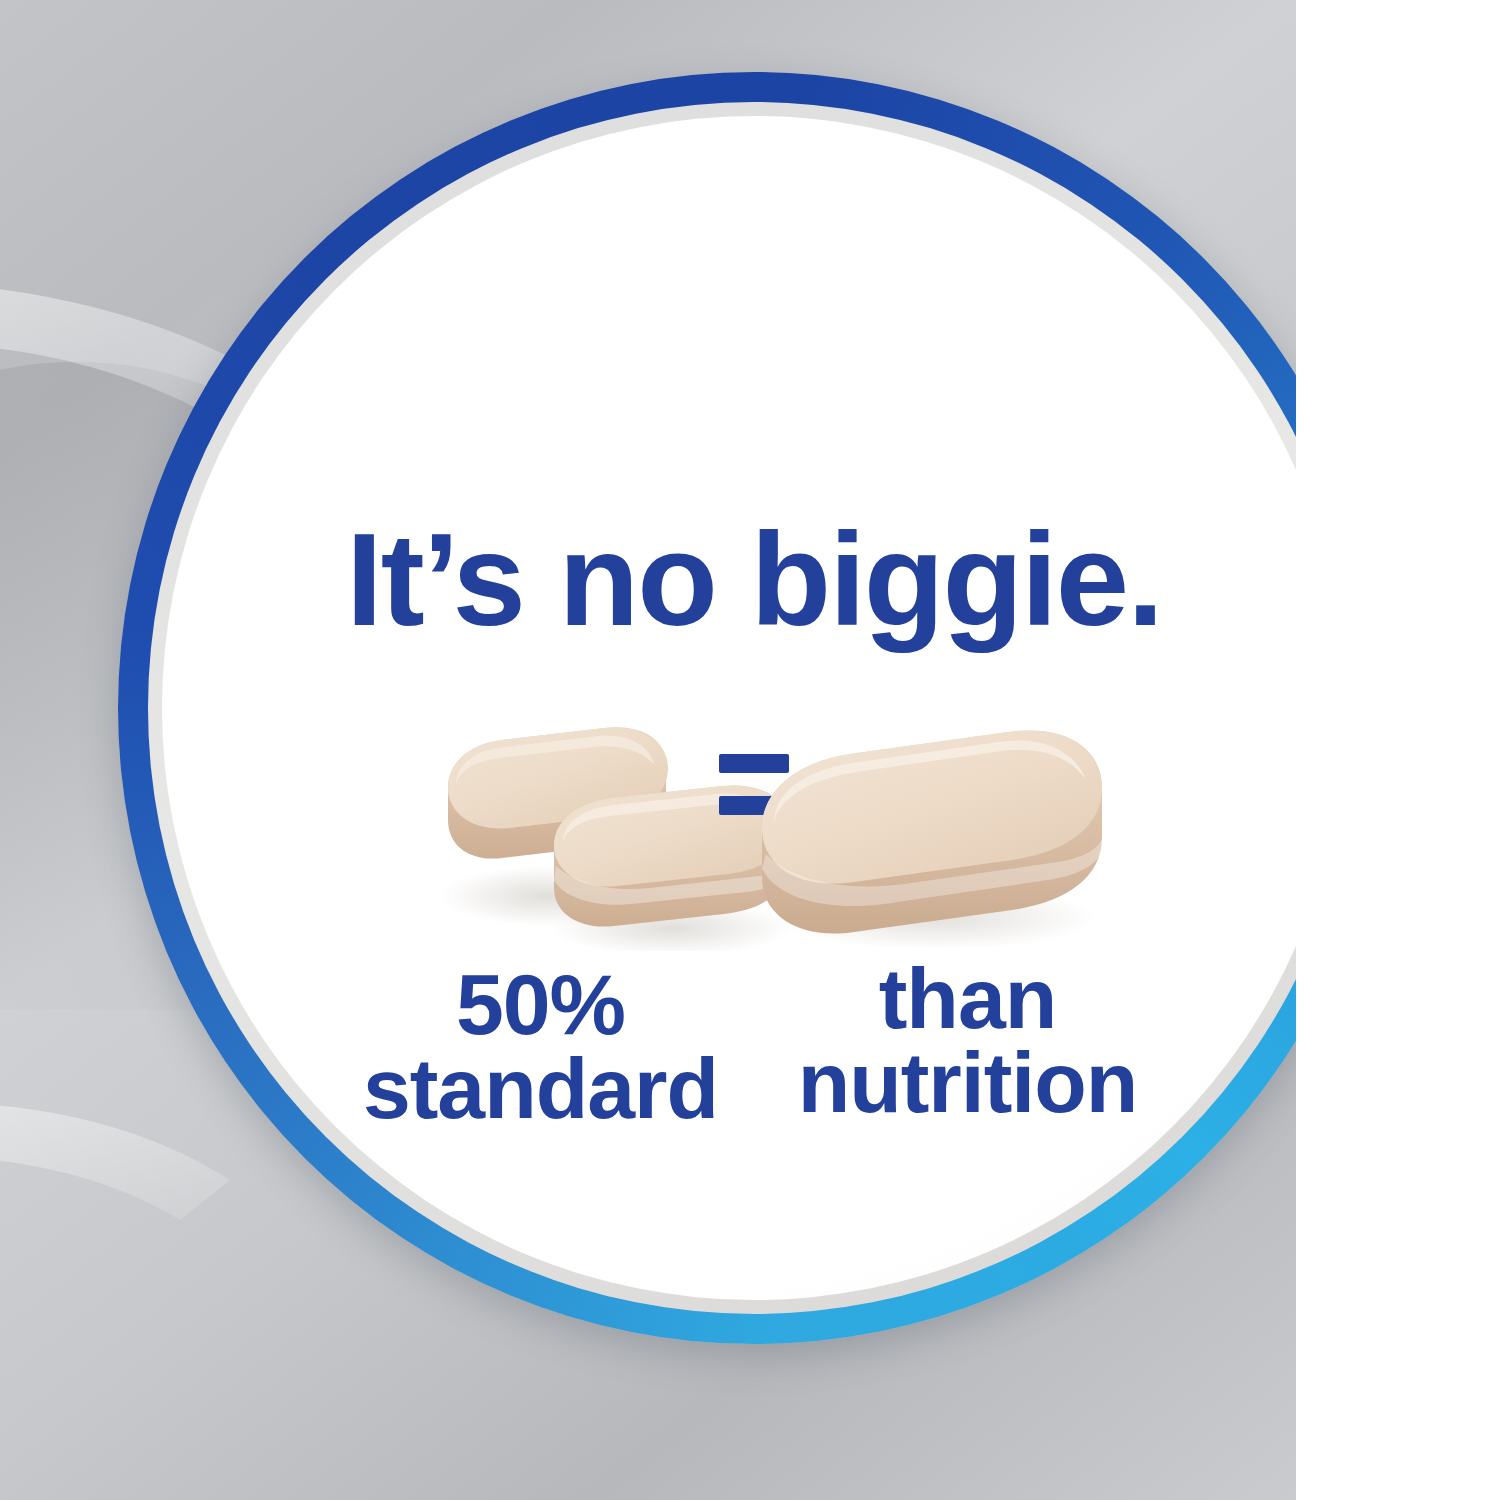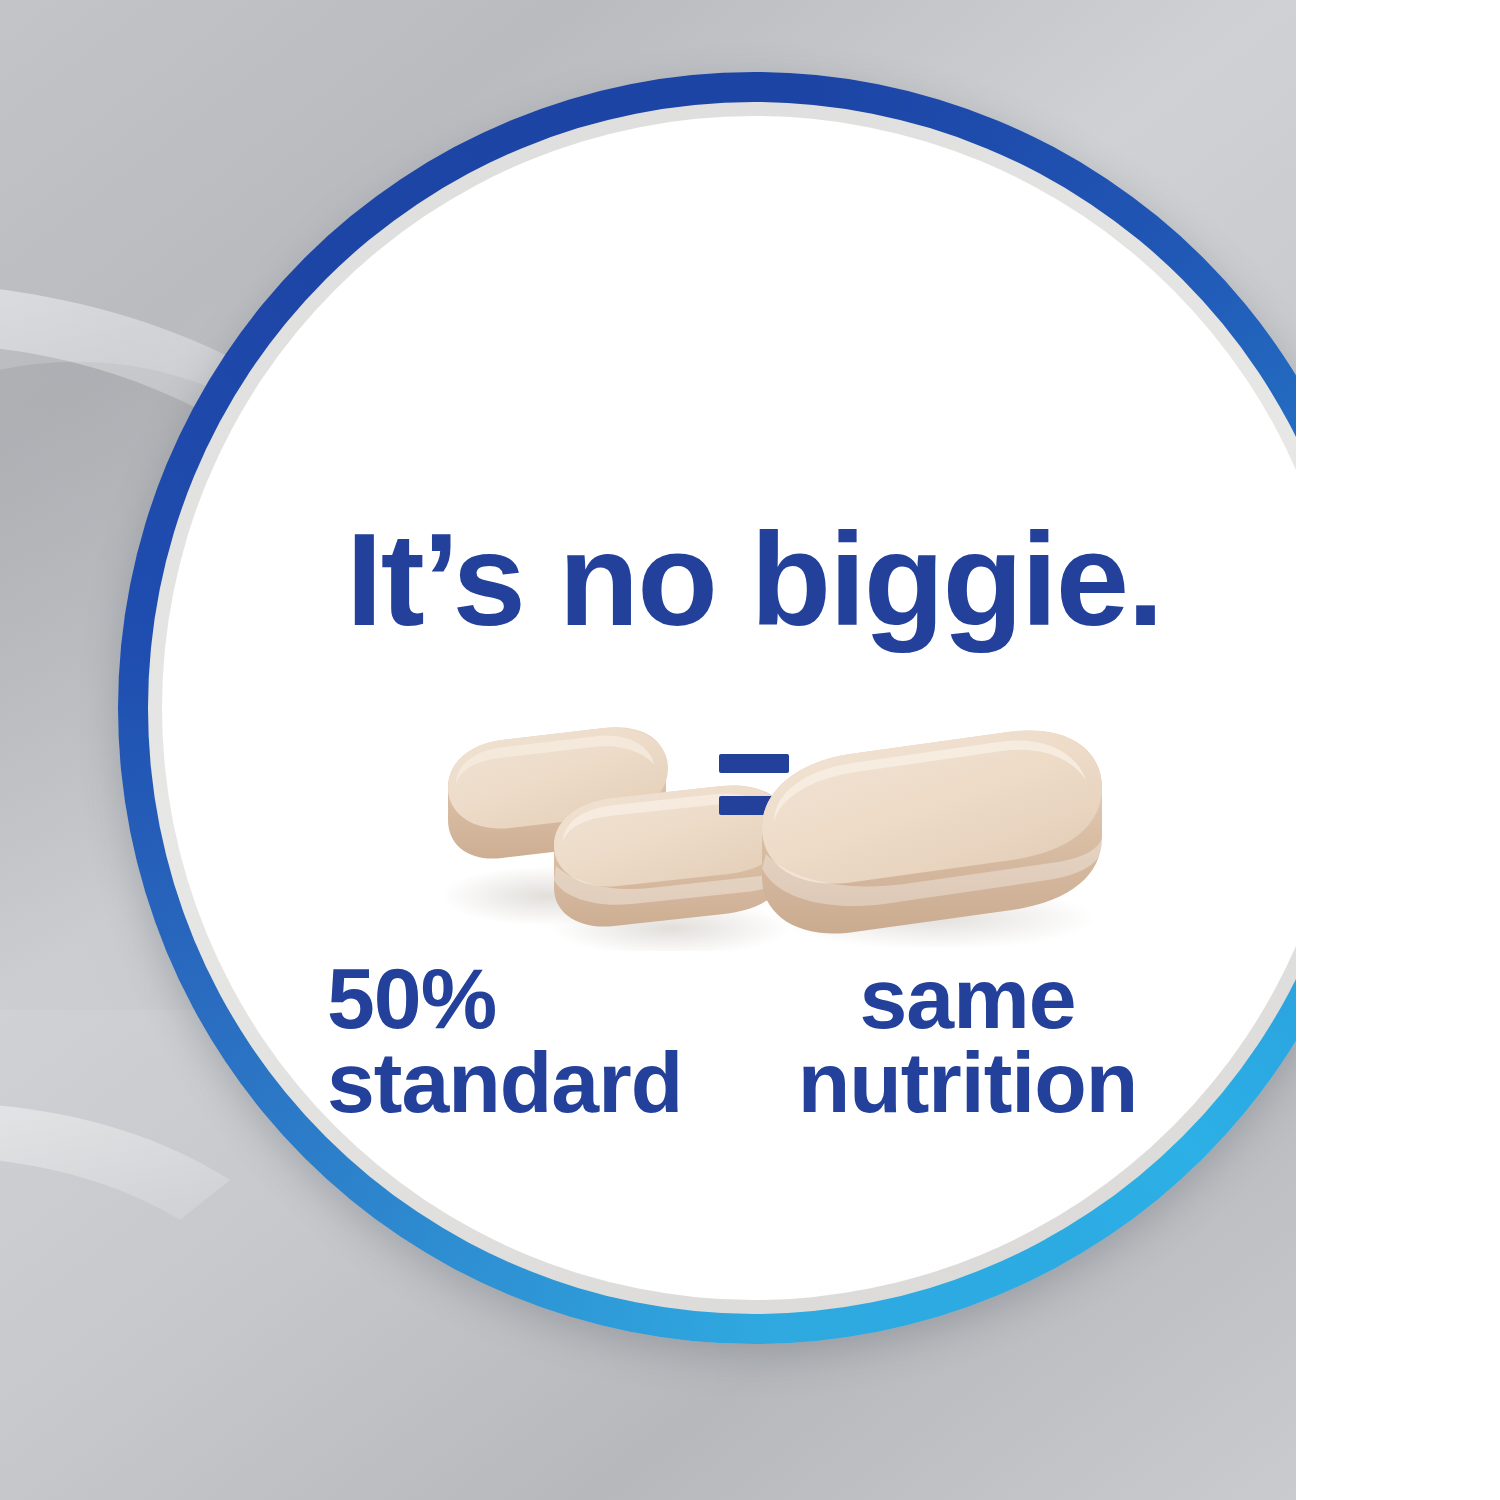--- a/index.html
+++ b/index.html
@@ -161,21 +161,21 @@
     justify-content: space-between;
     align-items: flex-start;
   }
 
   .label-col {
     width: 470px;
     text-align: center;
     color: #23409a;
   }
 
-  .label-col.left { text-align: left; }
+  .label-col.left { text-align: center; margin-top: 6px; }
   .label-col.right { text-align: center; }
 
   .big-label {
     font-size: 86px;
     line-height: 0.98;
     font-weight: bold;
     letter-spacing: -1px;
   }
 
   .sub-label {
@@ -320,21 +320,21 @@
             <div class="big-label">
               <div>50%</div>
               <div>standard</div>
             </div>
             <div class="sub-label">
             </div>
           </div>
 
           <div class="label-col right">
             <div class="big-label">
-              <div>same</div>
+              <div>than</div>
               <div>nutrition</div>
             </div>
           </div>
 
         </div>
 
       </div>
     </div>
   </div>
 </div>

